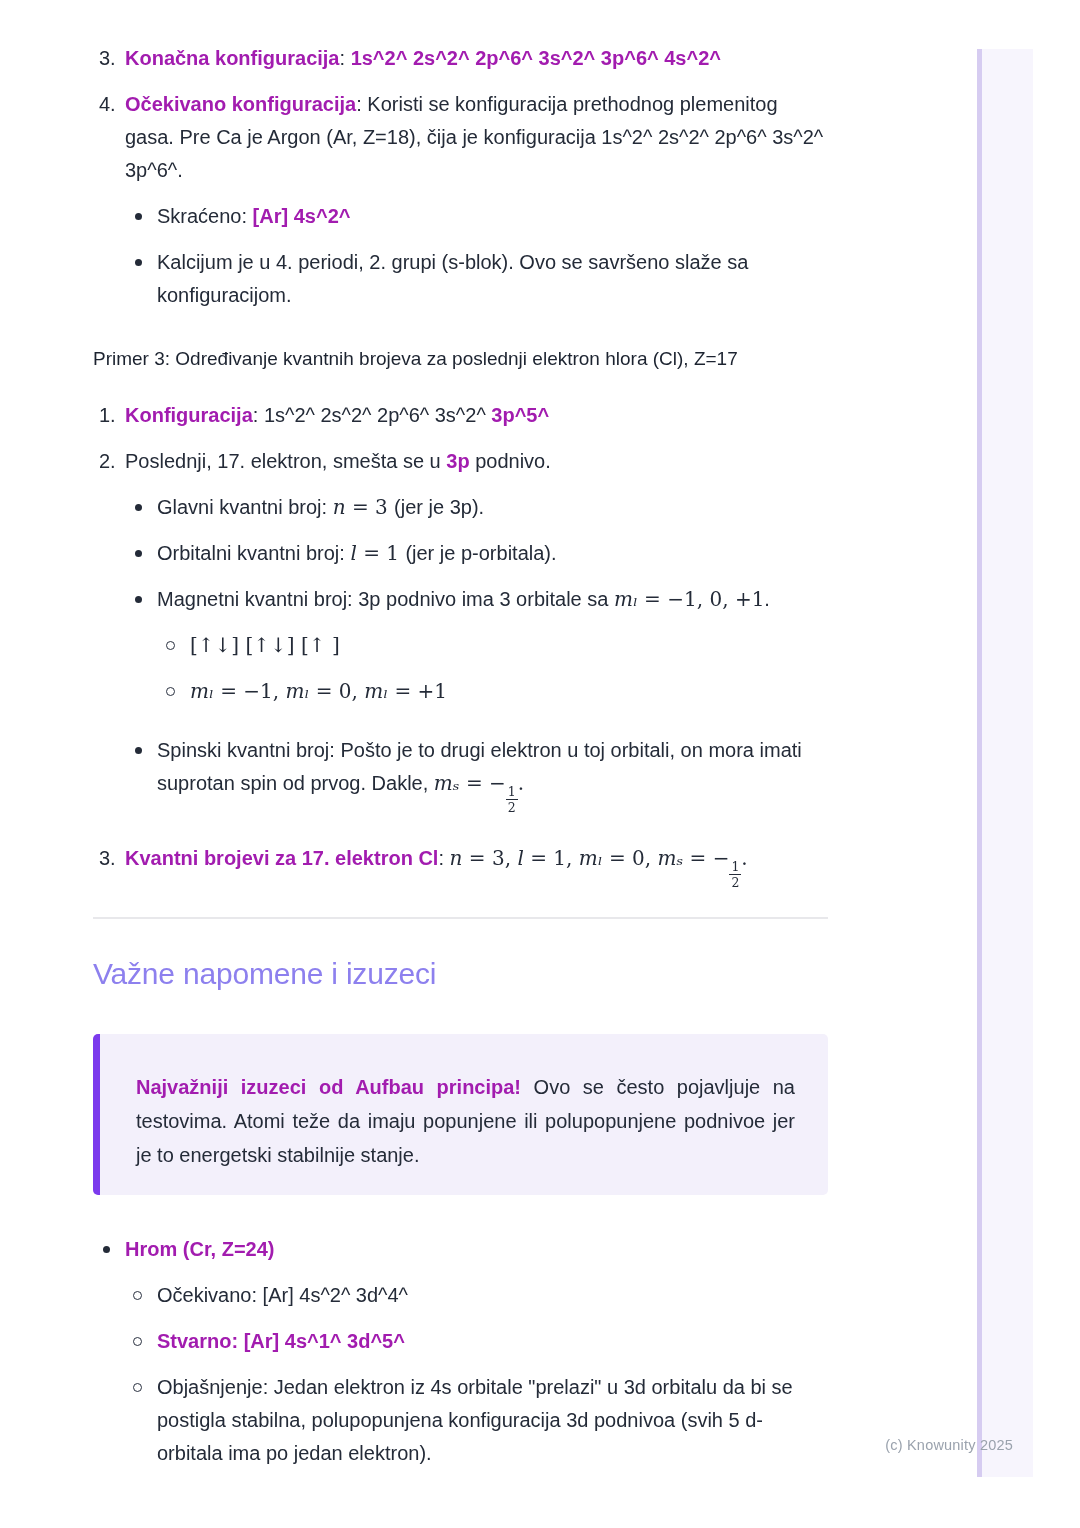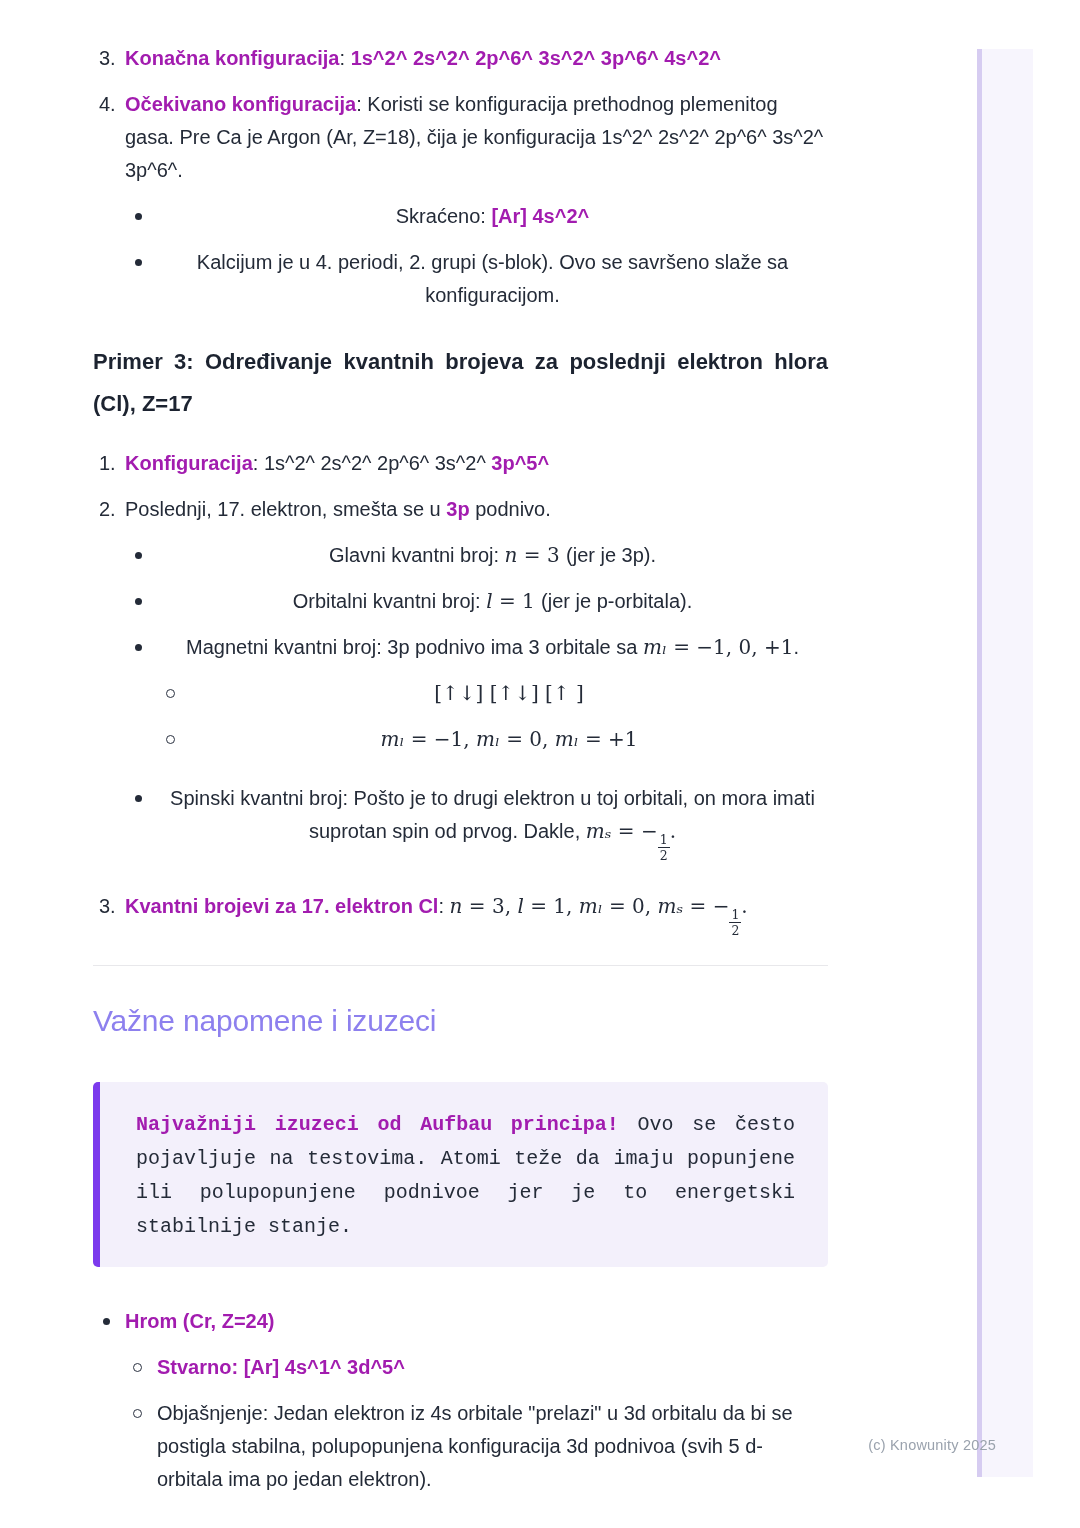--- a/index.html
+++ b/index.html
@@ -23,48 +23,47 @@
   
   .li { display: flex; align-items: flex-start; margin-bottom: 13px; }
   .mk-num  { flex: none; width: 32px; padding-left: 6px; }
   .mk-disc { flex: none; width: 32px; padding-left: 10px; }
   .mk-dot  { flex: none; width: 22px; margin-left: 10px; }
   .mk-ring { flex: none; width: 24px; margin-left: 9px; }
   .mk-ring2{ flex: none; width: 24px; margin-left: 8px; }
   .li-body { flex: 1; min-width: 0; }
   .dot  { display: block; width: 7px; height: 7px; border-radius: 50%; background: #242b38; margin-top: 13px; }
   .ring { display: block; width: 9px; height: 9px; border-radius: 50%; border: 1.8px solid #2a3140; margin-top: 12px; }
-  .sub-ul  { margin-top: 13px; text-align: center; }
+  .sub-ul  { margin-top: 13px; }
   .circ-ul { margin-top: 13px; }
 
   .primer-head {
-    font-weight: 700; color: #1c2330;
-    font-size: 22px; line-height: 1.9;
+    font-weight: 400; color: #1c2330;
+    font-size: 19px; line-height: 1.9;
     text-align: justify;
     margin: 16px 0 22px;
   }
 
   .divider { border: none; height: 1.5px; background: #e8e8eb; margin: 26px 0 0; }
 
   .section-heading {
     font-size: 30px; font-weight: 400;
     color: #8d80ee;
     letter-spacing: -0.2px;
     margin: 30px 0 0;
   }
 
   .callout {
     margin-top: 36px;
     background: #f3f0fb;
     border-left: 7px solid #7c3aed;
     border-radius: 5px;
-    padding: 26px 33px 23px 36px;
+    padding: 36px 33px 23px 36px;
     text-align: justify;
     line-height: 1.7;
-    font-family: Liberation Mono, monospace;
   }
 
   .exceptions { margin-top: 38px; }
 
   
   .math-v { font-family: "DejaVu Serif", serif; font-style: italic; }
   .math-r { font-family: "DejaVu Serif", serif; }
   .frac {
     display: inline-flex; flex-direction: column; align-items: center;
     font-family: "DejaVu Serif", serif;
@@ -74,21 +73,21 @@
   .frac .fn { padding: 0 2px; }
   .frac .fd { border-top: 1.3px solid #242b38; padding: 0 2px; }
 
   .side-strip {
     position: absolute; left: 977px; top: 49px;
     width: 56px; height: 1428px;
     background: #f7f5fd;
     border-left: 5px solid #d6ccf1;
   }
   .page-footer {
-    position: absolute; top: 1437px; right: 84px;
+    position: absolute; top: 1437px; right: 67px;
     font-size: 14.5px; color: #9aa2ad; letter-spacing: 0.2px;
     z-index: 5;
   }
 </style>
 </head>
 <body>
 
 <div class="page">
 
   <div class="side-strip"></div>
@@ -205,26 +204,32 @@
       <div class="li">
         <span class="mk-disc">
             <span class="dot"></span>
           </span>
         <div class="li-body"><b>Hrom (Cr, Z=24)</b>
           <div class="circ-ul">
             <div class="li">
               <span class="mk-ring2">
                   <span class="ring"></span>
                 </span>
-              <div class="li-body"><b>Stvarno: [Ar] 4s^1^ 3d^5^</b></div>
+              <div class="li-body"><span>Očekivano: [Ar] 4s^2^ 3d^4^</span></div>
             </div>
             <div class="li">
               <span class="mk-ring2">
                   <span class="ring"></span>
                 </span>
+              <div class="li-body"><b>Stvarno: [Ar] 4s^1^ 3d^5^</b></div>
+            </div>
+            <div class="li">
+              <span class="mk-ring2">
+                  <span class="ring"></span>
+                </span>
               <div class="li-body"><span>Objašnjenje: Jedan elektron iz 4s orbitale "prelazi" u 3d orbitalu da bi se postigla stabilna, polupopunjena konfiguracija 3d podnivoa (svih 5 d-orbitala ima po jedan elektron).</span></div>
             </div>
           </div>
         </div>
       </div>
     </div>
 
   </main>
 
   <div class="page-footer">(c) Knowunity 2025</div>

